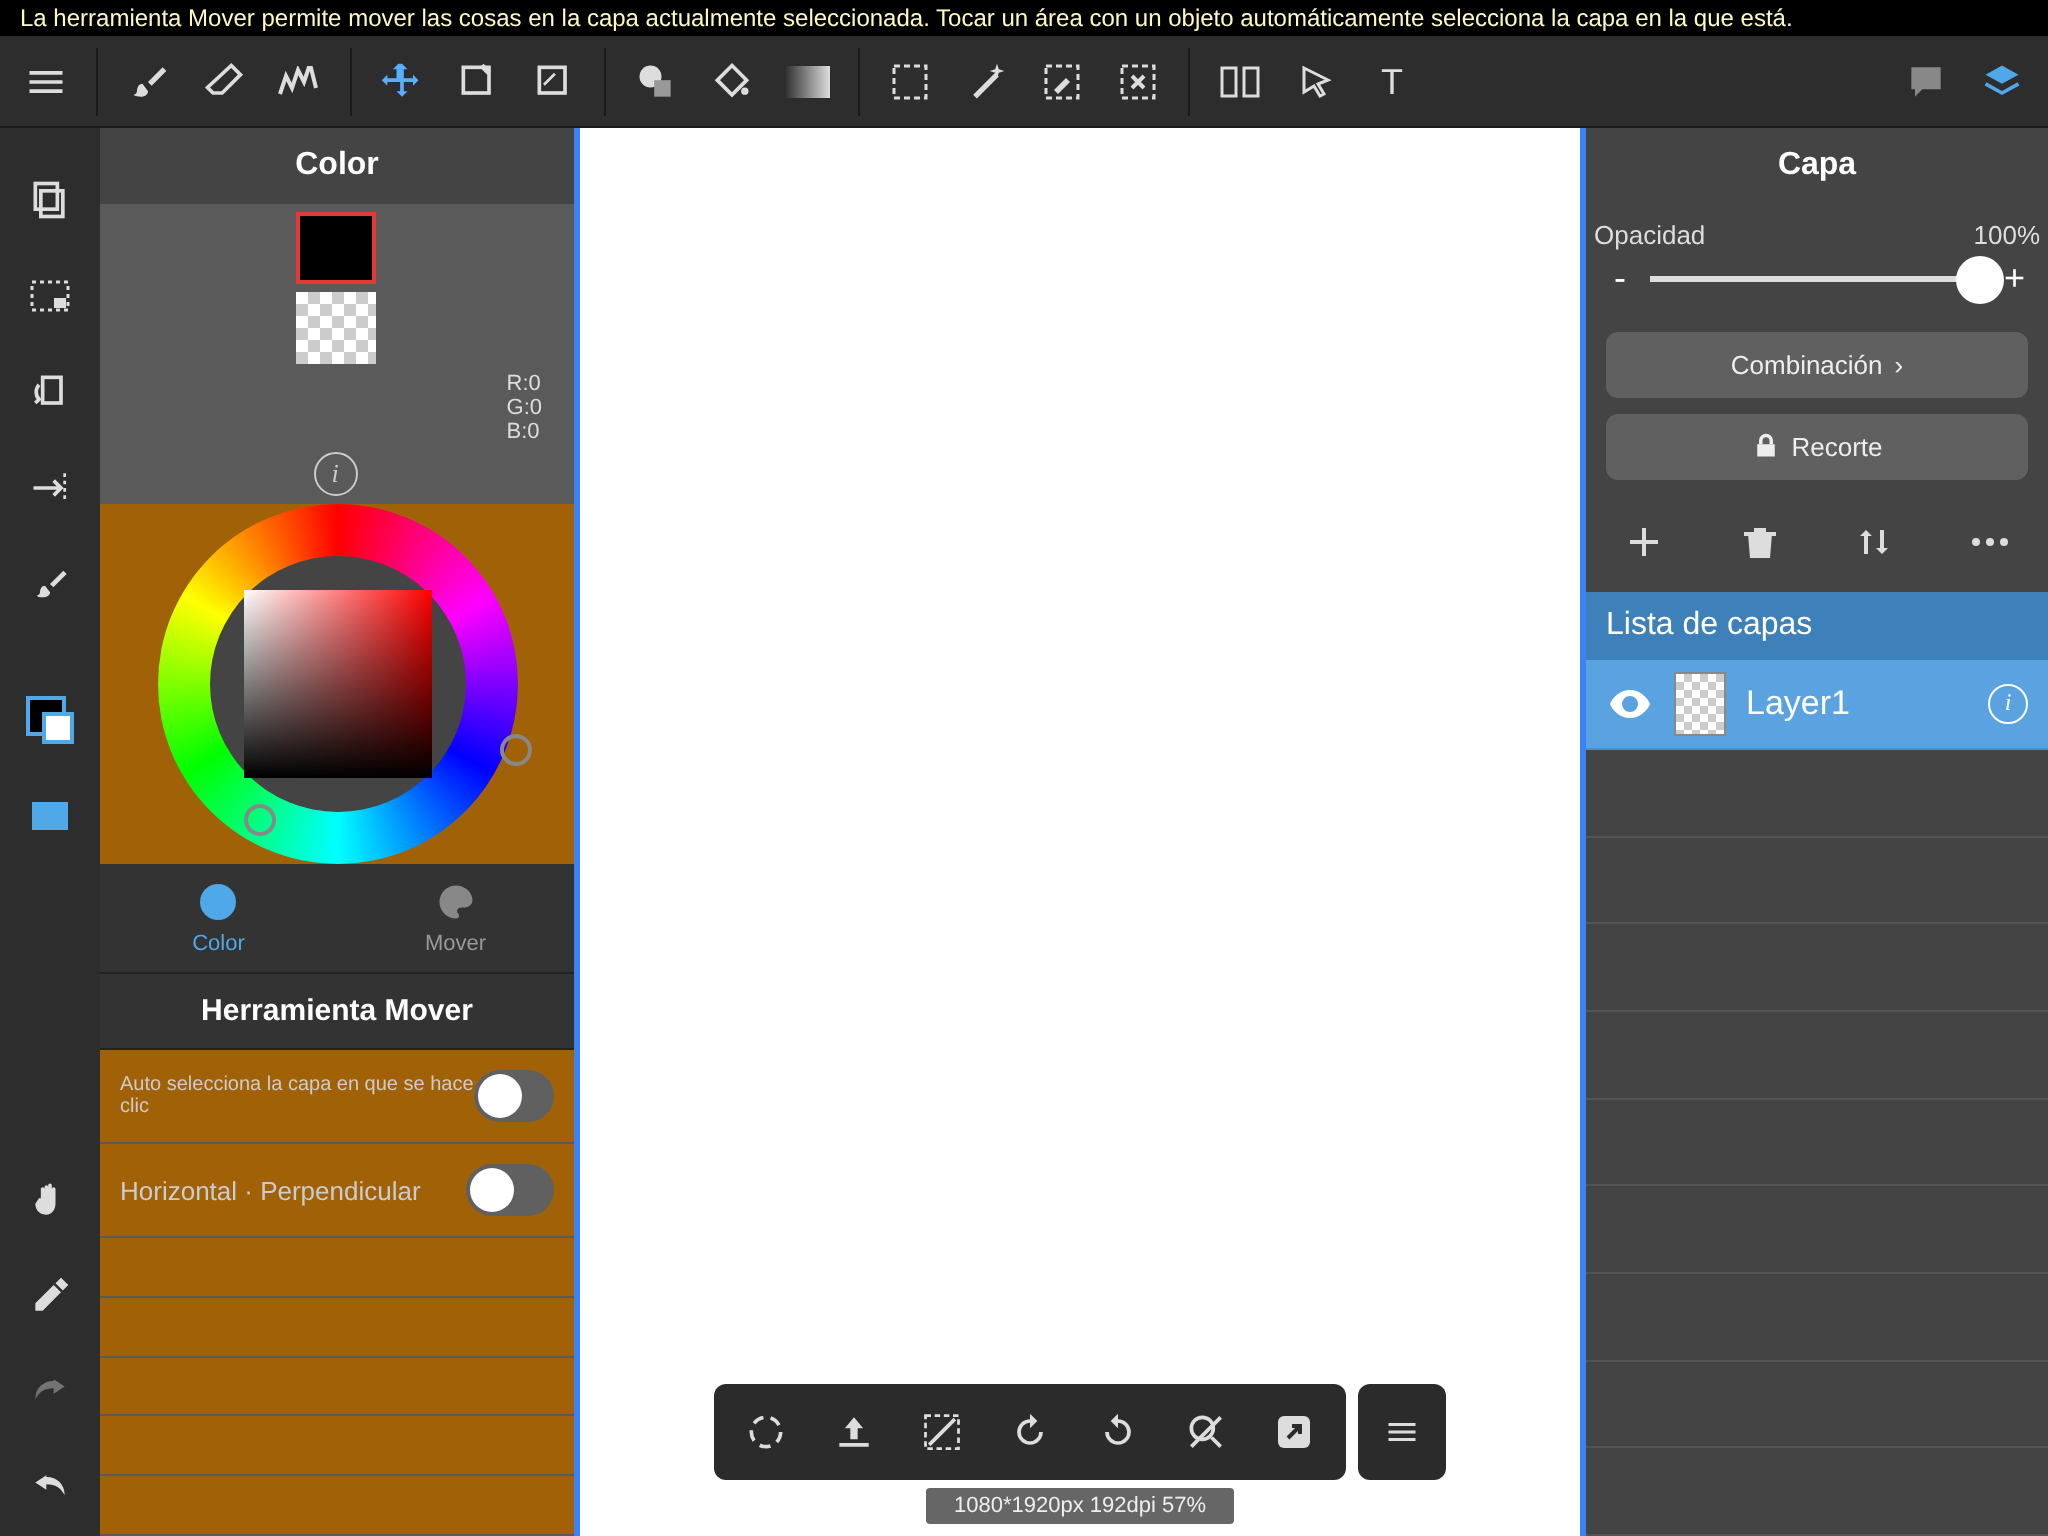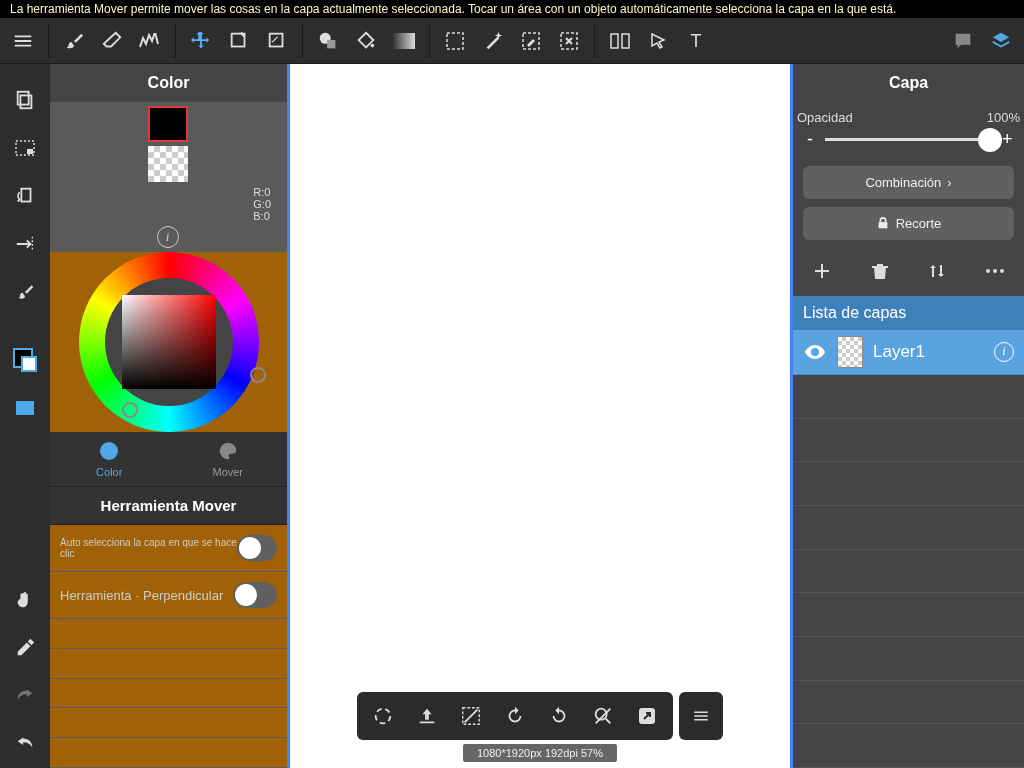--- a/index.html
+++ b/index.html
@@ -285,21 +285,21 @@
           </svg>
         <span>Mover</span>
       </div>
     </div>
     <div class="section-title">Herramienta Mover</div>
     <div class="option-row">
       <span>Auto selecciona la capa en que se hace clic</span>
       <div class="switch"></div>
     </div>
     <div class="option-row big">
-      <span>Herramienta · Perpendicular</span>
+      <span>Horizontal · Perpendicular</span>
       <div class="switch"></div>
     </div>
     <div class="empty-row"></div>
       <div class="empty-row"></div>
       <div class="empty-row"></div>
       <div class="empty-row"></div>
       <div class="empty-row"></div>
   </div>
 
   <div class="canvas-area">

